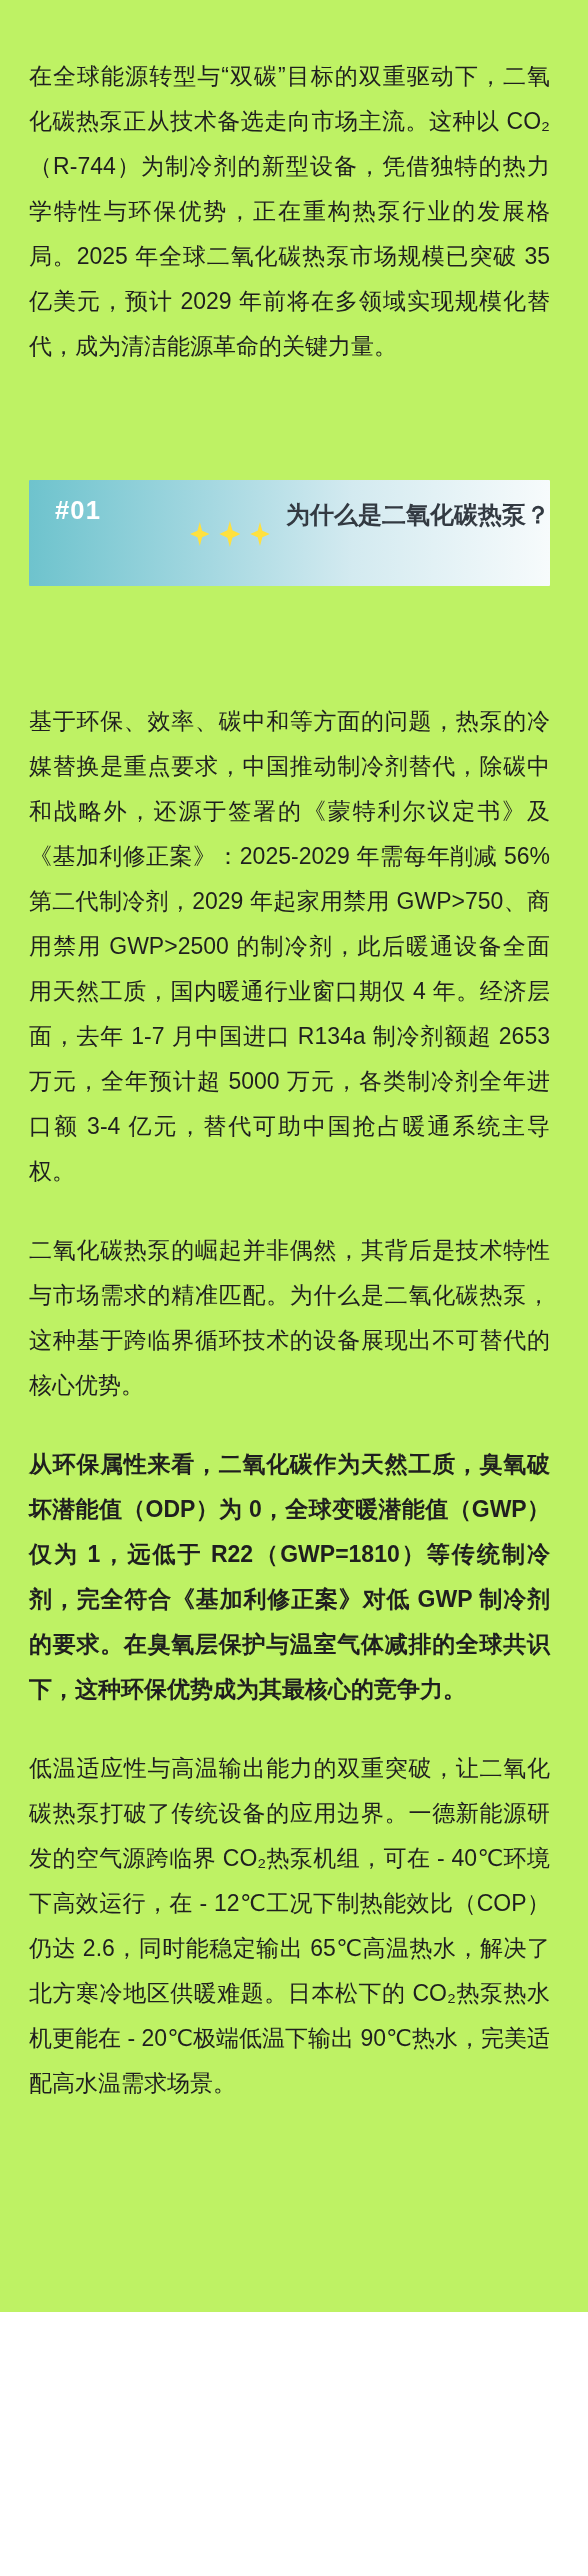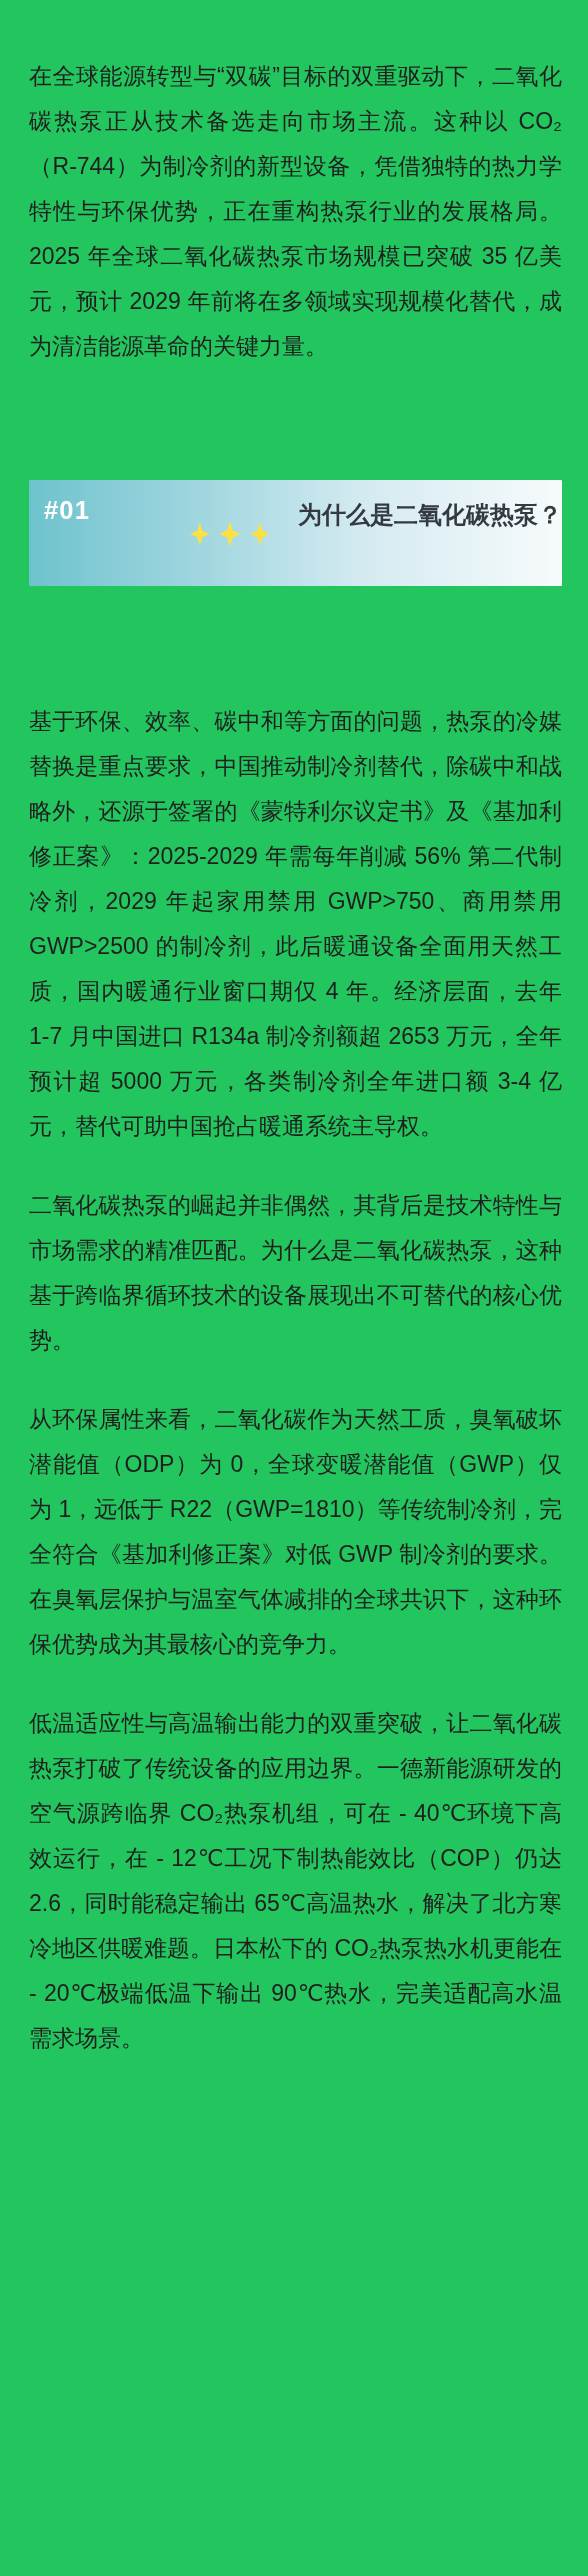--- a/index.html
+++ b/index.html
@@ -4,25 +4,25 @@
 <style>
   html, body { margin: 0; padding: 0; }
   body {
     width: 588px;
     background: #ffffff;
     font-family: "Liberation Sans", "DejaVu Sans", sans-serif;
   }
   .page {
     position: relative;
     width: 588px;
-    height: 2576px;
+    height: 2312px;
     overflow: hidden;
-    background: #22c55e;
+    background: #bef264;
     box-sizing: border-box;
-    padding: 54px 26px 0 29px;
+    padding: 54px 38px 0 29px;
   }
   .body-text {
     margin: 0 0 34px 0;
     font-size: 23px;
     line-height: 45px;
     color: #1f1f1f;
     text-align: justify;
     letter-spacing: 0px;
     font-weight: 400;
   }
@@ -31,21 +31,21 @@
   }
   .banner {
     position: relative;
     width: 100%;
     height: 106px;
     margin: 0 0 113px 0;
     border-radius: 1.1px;
   }
   .banner-number {
     position: absolute;
-    left: 15px;
+    left: 26px;
     top: 18px;
     font-size: 25.6px;
     line-height: 1;
     font-weight: 700;
     letter-spacing: 1.1px;
   }
   .sparkles {
     position: absolute;
     left: 161px;
     top: 41px;
@@ -90,18 +90,18 @@
     </div>
 
     <div class="banner-title" style="color: rgb(51, 58, 66);">
       <div>为什么是二氧化碳热泵？</div>
     </div>
   </div>
 
   <div id="article-body">
       <p class="body-text" style="color: rgb(31, 31, 31);">基于环保、效率、碳中和等方面的问题，热泵的冷媒替换是重点要求，中国推动制冷剂替代，除碳中和战略外，还源于签署的《蒙特利尔议定书》及《基加利修正案》：2025-2029 年需每年削减 56% 第二代制冷剂，2029 年起家用禁用 GWP&gt;750、商用禁用 GWP&gt;2500 的制冷剂，此后暖通设备全面用天然工质，国内暖通行业窗口期仅 4 年。经济层面，去年 1-7 月中国进口 R134a 制冷剂额超 2653 万元，全年预计超 5000 万元，各类制冷剂全年进口额 3-4 亿元，替代可助中国抢占暖通系统主导权。</p>
       <p class="body-text" style="color: rgb(31, 31, 31);">二氧化碳热泵的崛起并非偶然，其背后是技术特性与市场需求的精准匹配。为什么是二氧化碳热泵，这种基于跨临界循环技术的设备展现出不可替代的核心优势。</p>
-      <p class="body-text" style="color: rgb(31, 31, 31);">从环保属性来看，二氧化碳作为天然工质，臭氧破坏潜能值（ODP）为 0，全球变暖潜能值（GWP）仅为 1，远低于 R22（GWP=1810）等传统制冷剂，完全符合《基加利修正案》对低 GWP 制冷剂的要求。在臭氧层保护与温室气体减排的全球共识下，这种环保优势成为其最核心的竞争力。</p>
+      <p class="body-text" style="color: rgb(31, 31, 31); font-weight: bold;">从环保属性来看，二氧化碳作为天然工质，臭氧破坏潜能值（ODP）为 0，全球变暖潜能值（GWP）仅为 1，远低于 R22（GWP=1810）等传统制冷剂，完全符合《基加利修正案》对低 GWP 制冷剂的要求。在臭氧层保护与温室气体减排的全球共识下，这种环保优势成为其最核心的竞争力。</p>
       <p class="body-text" style="color: rgb(31, 31, 31);">低温适应性与高温输出能力的双重突破，让二氧化碳热泵打破了传统设备的应用边界。一德新能源研发的空气源跨临界 CO₂热泵机组，可在 - 40℃环境下高效运行，在 - 12℃工况下制热能效比（COP）仍达 2.6，同时能稳定输出 65℃高温热水，解决了北方寒冷地区供暖难题。日本松下的 CO₂热泵热水机更能在 - 20℃极端低温下输出 90℃热水，完美适配高水温需求场景。</p>
     </div>
 
 </div>
 
 
 </body></html>

